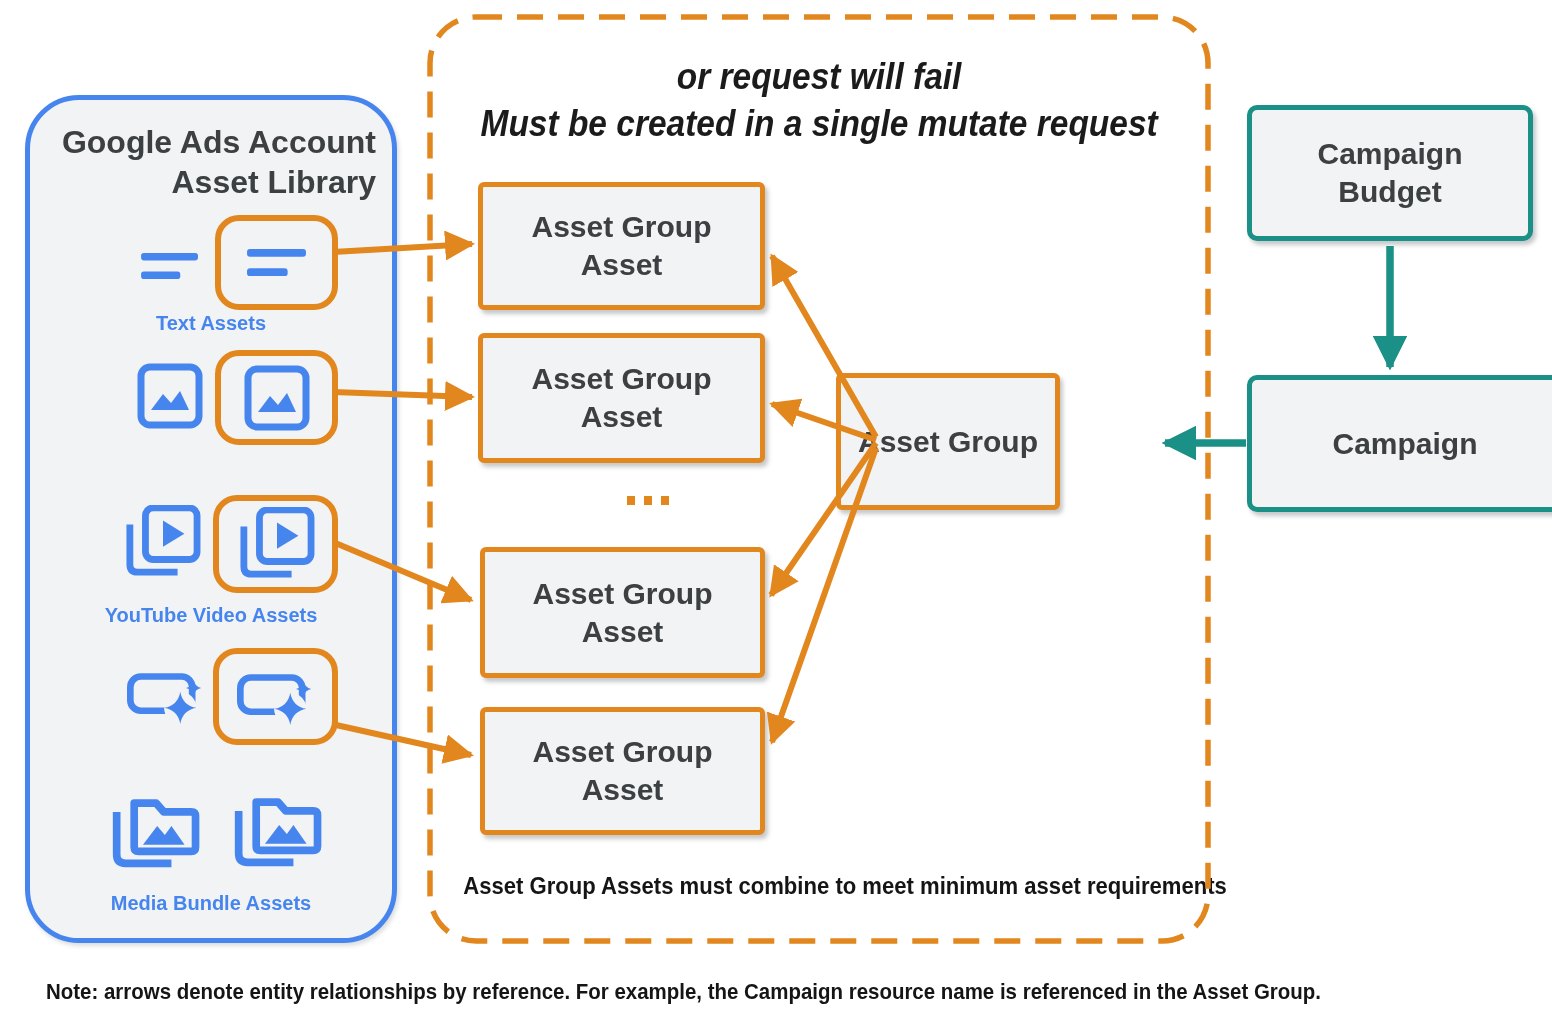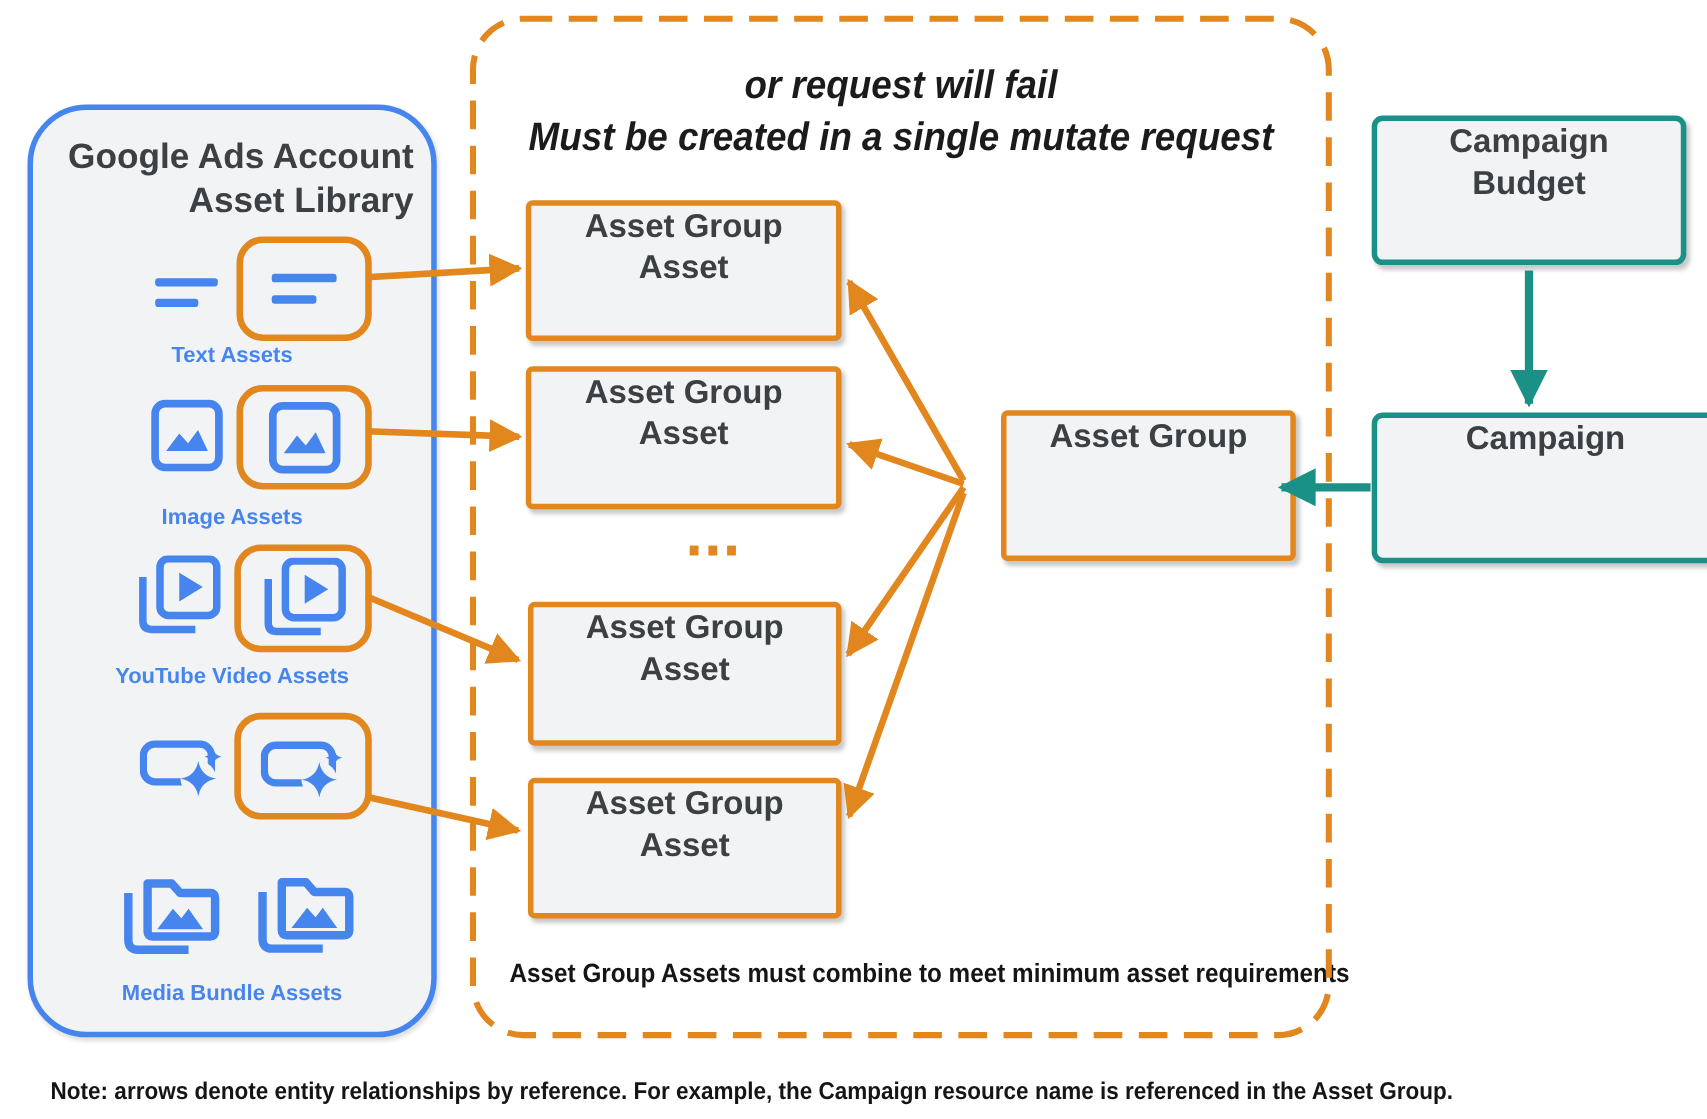--- a/index.html
+++ b/index.html
@@ -34,21 +34,21 @@
     position:absolute;border:6px solid var(--orange);border-radius:24px;
     box-sizing:border-box;display:flex;align-items:center;justify-content:center;
   }
   .lbl{
     position:absolute;left:0;width:100%;text-align:center;
     font-size:20px;font-weight:bold;color:var(--blue);
   }
   
   .node{
     position:absolute;background:var(--fill);box-sizing:border-box;
-    display:flex;align-items:flex-start;justify-content:center;text-align:center;
+    display:flex;align-items:center;justify-content:center;text-align:center;
     box-shadow:3px 4px 4px rgba(94,98,102,.35);
   }
   .node span{font-size:30px;font-weight:bold;line-height:38px;color:var(--dark);}
   .node.orange{border:5px solid var(--orange);border-radius:6px;}
   .node.teal{border:5px solid var(--teal);border-radius:10px;}
   .wrap205{display:inline-block;max-width:205px;}
   .wrap175{display:inline-block;max-width:175px;}
   
   .mutate-title{
     position:absolute;left:430px;top:53px;width:778px;text-align:center;
@@ -94,21 +94,20 @@
     <svg class="icon" style="left:107px;top:263px;width:66px;height:66px" viewBox="0 0 66 66">
       <rect class="ic-st" x="4" y="4" width="58" height="58" rx="9"></rect>
       <path class="ic-fl" d="M14 47 L26 31 L34 40 L43 28 L52 47 Z"></path>
     </svg>
     <div class="hl" style="left:185px;top:250px;width:123px;height:95px">
       <svg style="width:66px;height:66px" viewBox="0 0 66 66">
         <rect class="ic-st" x="4" y="4" width="58" height="58" rx="9"></rect>
         <path class="ic-fl" d="M14 47 L26 31 L34 40 L43 28 L52 47 Z"></path>
       </svg>
     </div>
-    <div class="lbl" style="top:359px">Image Assets</div>
 
     <svg class="icon" style="left:93px;top:405px;width:78px;height:74px" viewBox="0 0 80 76">
       <path class="ic-st" d="M7 20 V61 Q7 69 15 69 H56"></path>
       <rect class="ic-st" x="23" y="3" width="53" height="53" rx="8"></rect>
       <path class="ic-fl" d="M41 16 L63 29.5 L41 43 Z"></path>
     </svg>
     <div class="hl" style="left:183px;top:395px;width:125px;height:98px">
       <svg style="width:78px;height:74px" viewBox="0 0 80 76">
         <path class="ic-st" d="M7 20 V61 Q7 69 15 69 H56"></path>
         <rect class="ic-st" x="23" y="3" width="53" height="53" rx="8"></rect>
@@ -165,21 +164,21 @@
     <span class="wrap205">Asset Group Asset</span>
   </div>
   <div class="node orange" style="left:480px;top:707px;width:285px;height:128px">
     <span class="wrap205">Asset Group Asset</span>
   </div>
 
   <div class="footnote">
     <span class="cond">Asset Group Assets must combine to meet minimum asset requirements</span>
   </div>
 
-  <div class="node orange" style="left:910px;top:373px;width:268px;height:137px">
+  <div class="node orange" style="left:836px;top:373px;width:224px;height:137px">
     <span>Asset Group</span>
   </div>
 
   <div class="node teal" style="left:1247px;top:105px;width:286px;height:136px">
     <span class="wrap175">Campaign Budget</span>
   </div>
 
   <div class="node teal" style="left:1247px;top:375px;width:316px;height:137px">
     <span>Campaign</span>
   </div>

